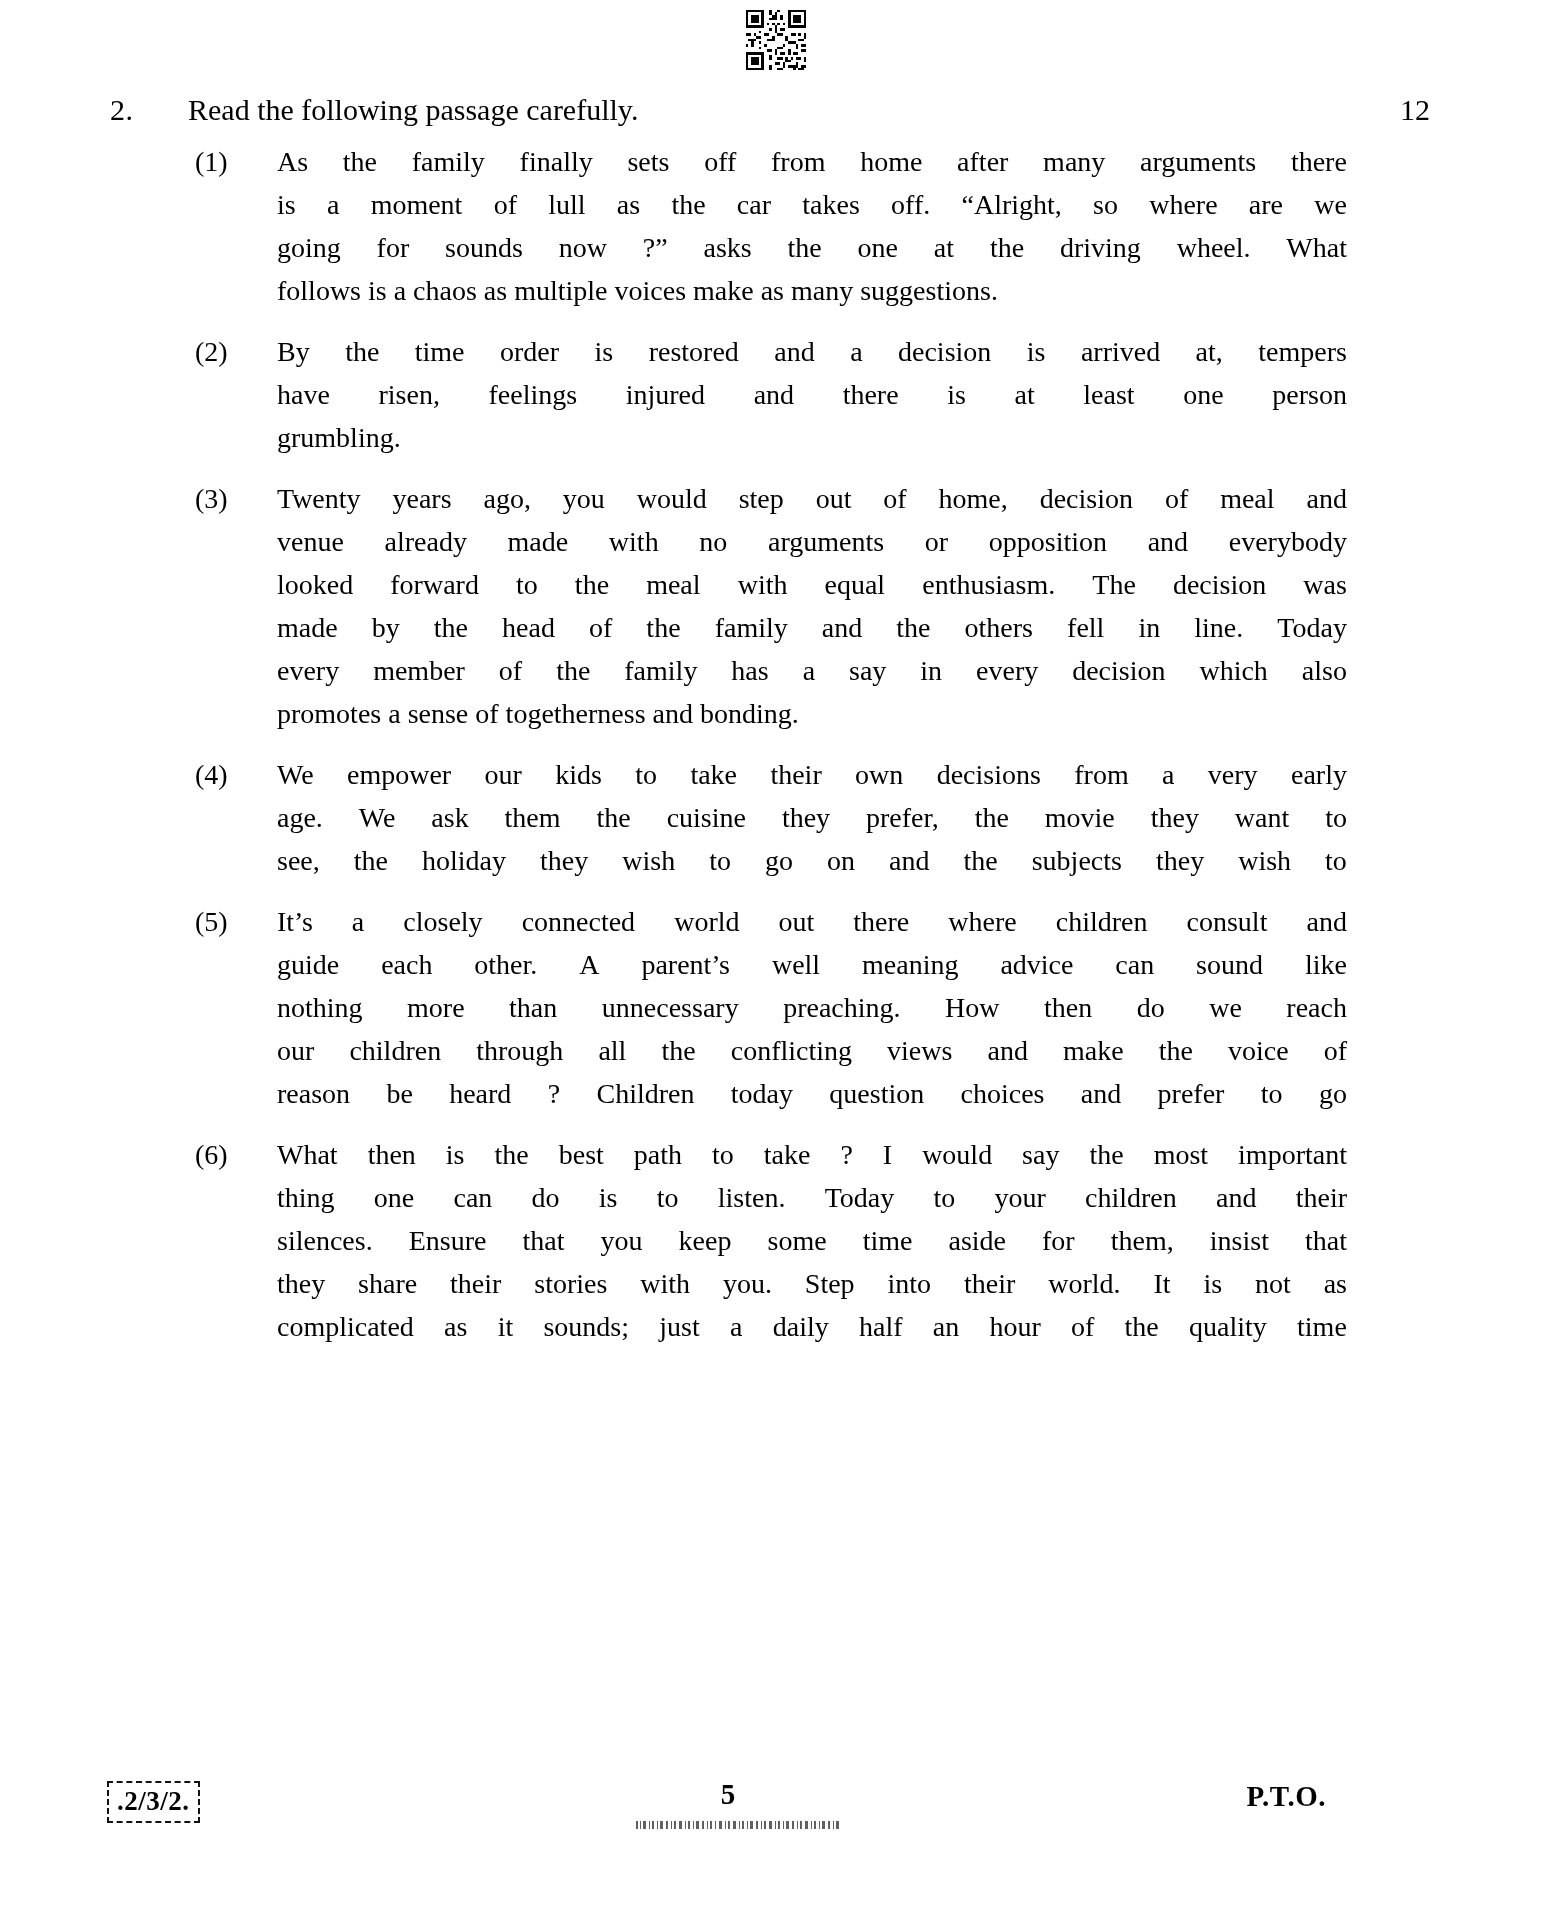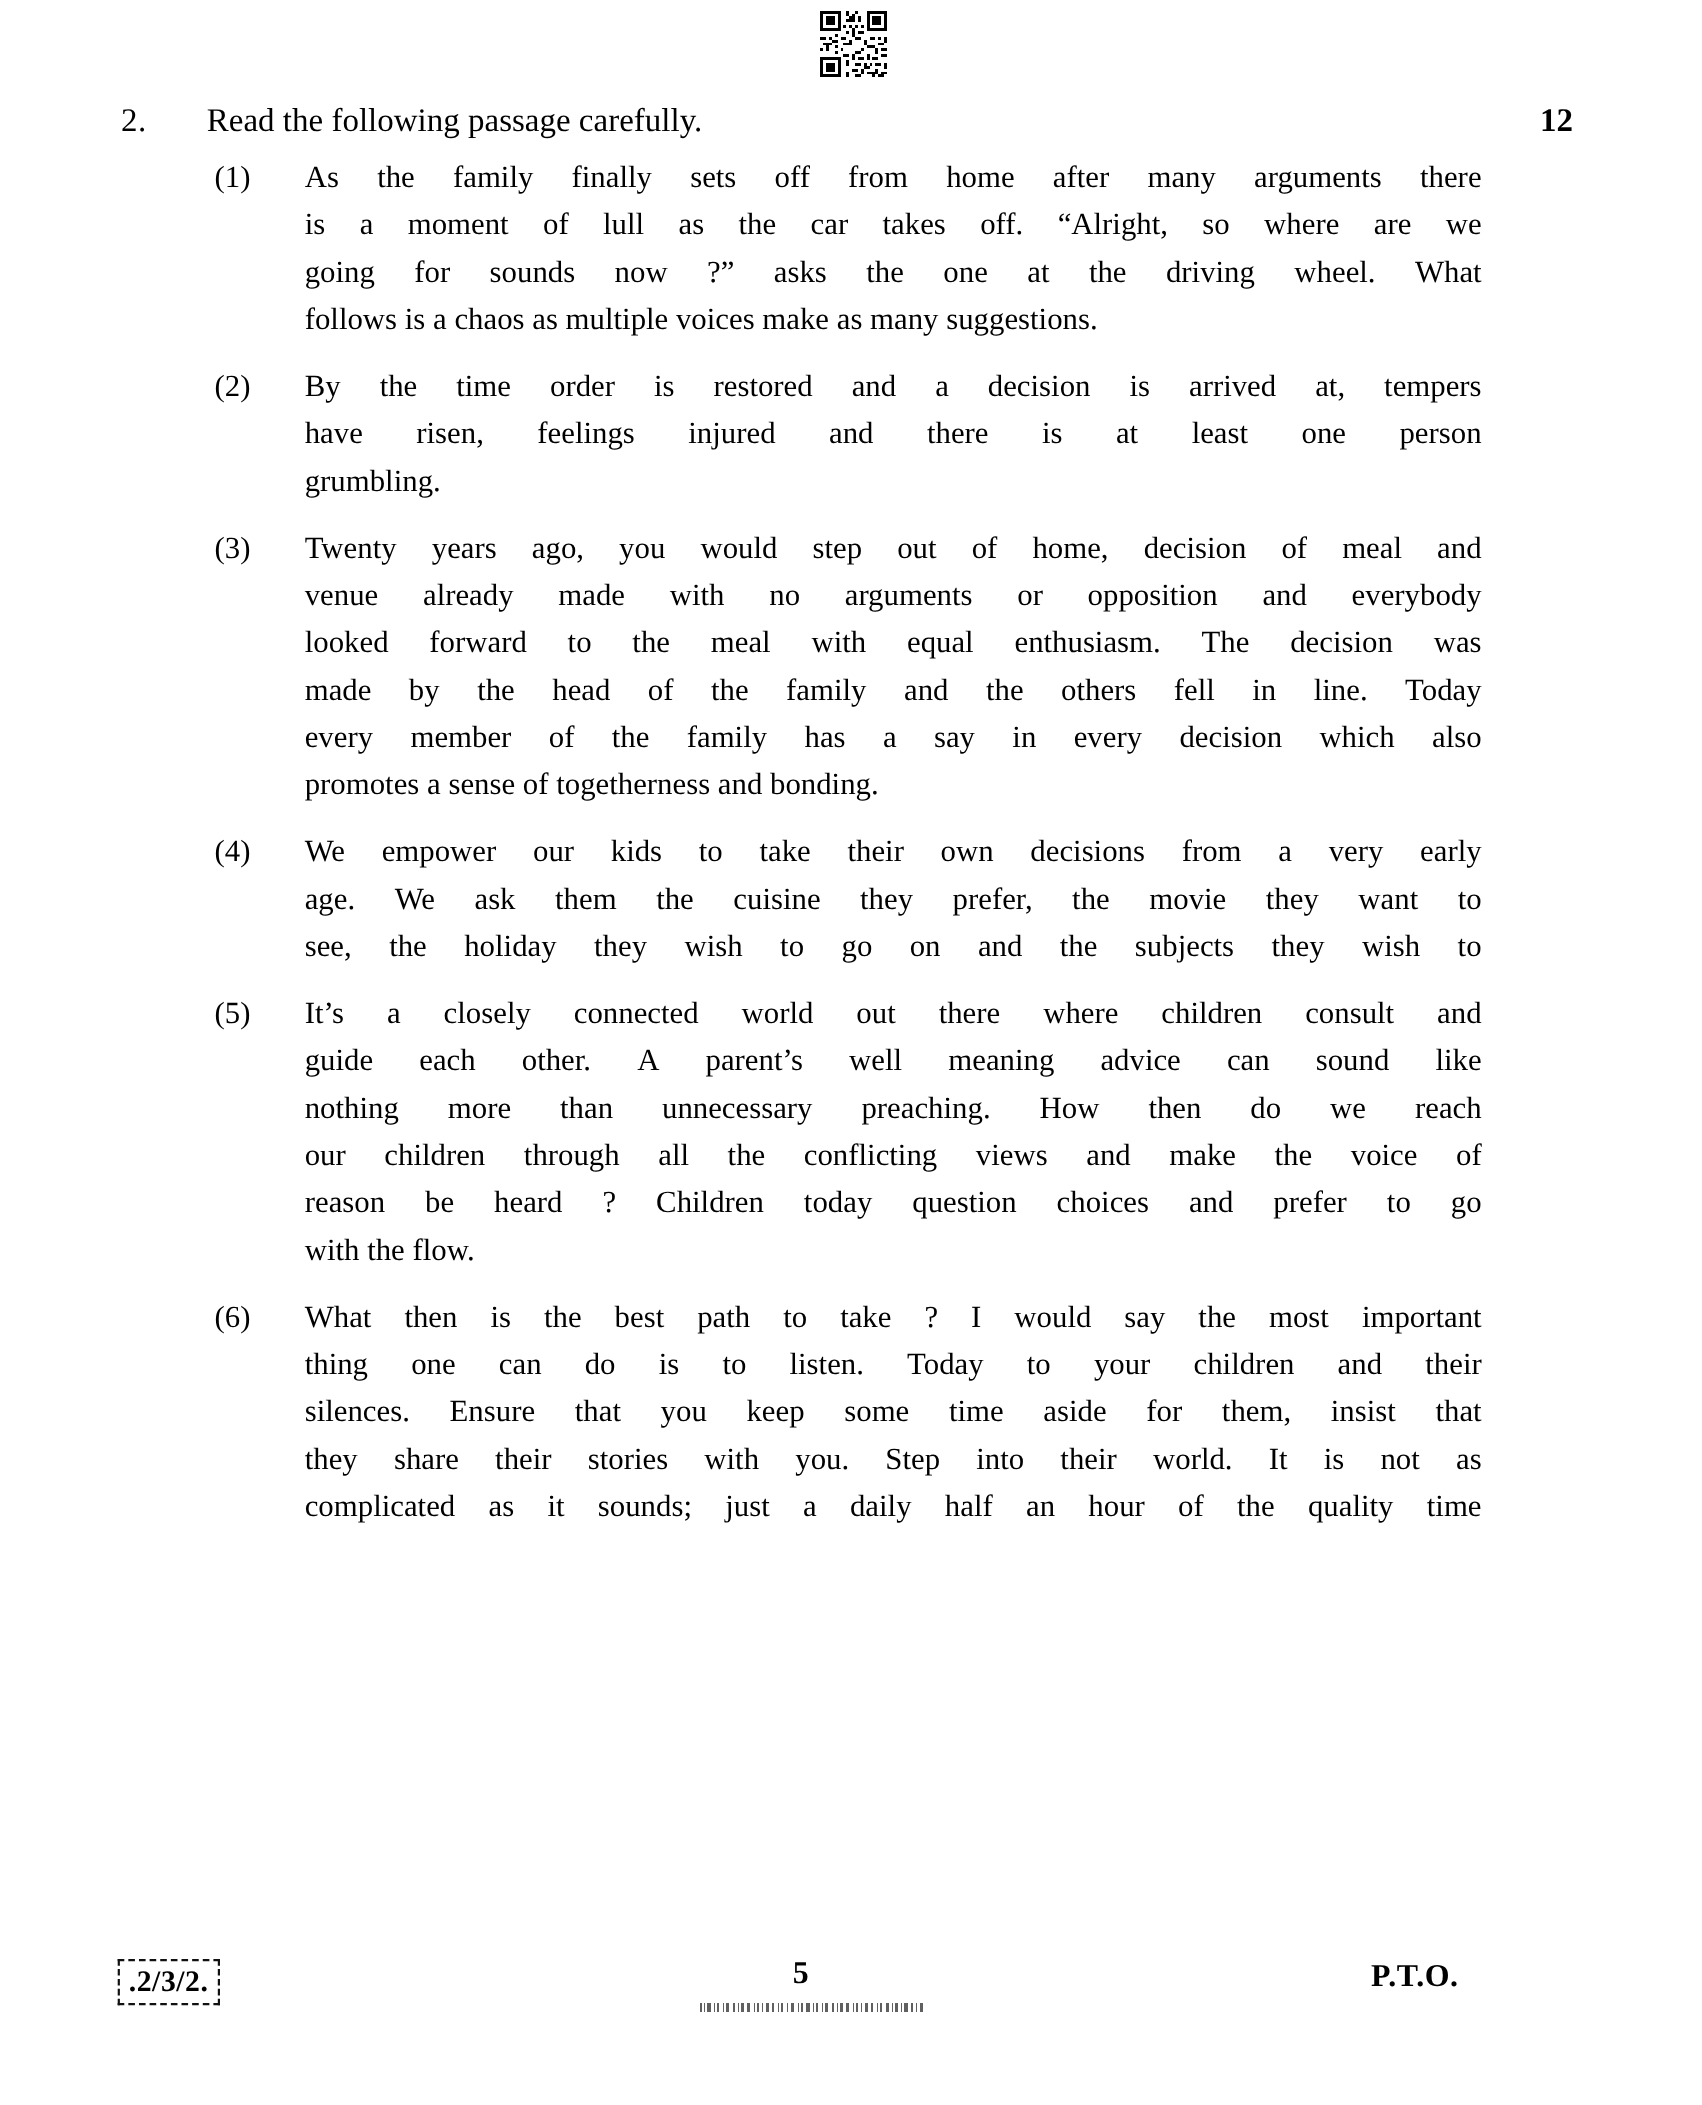--- a/index.html
+++ b/index.html
@@ -57,21 +57,21 @@
     top: 0px;
     font-size: 30px;
     line-height: 36px;
   }
   .marks {
     position: absolute;
     right: 0px;
     top: 0px;
     font-size: 30px;
     line-height: 36px;
-    font-weight: bold;
+    font-weight: normal;
   }
 
   
   .passage {
     position: absolute;
     left: 195px;
     top: 140px;
     width: 1152px;
   }
   .para {
@@ -531,21 +531,20 @@
             <span>?</span>
             <span>Children</span>
             <span>today</span>
             <span>question</span>
             <span>choices</span>
             <span>and</span>
             <span>prefer</span>
             <span>to</span>
             <span>go</span>
           </div>
-          <div class="pline last">with the flow.</div>
         </div>
       </div>
       <div class="para">
         <span class="para-label">(6)</span>
         <div class="para-lines">
           <div class="pline just">
             <span>What</span>
             <span>then</span>
             <span>is</span>
             <span>the</span>

